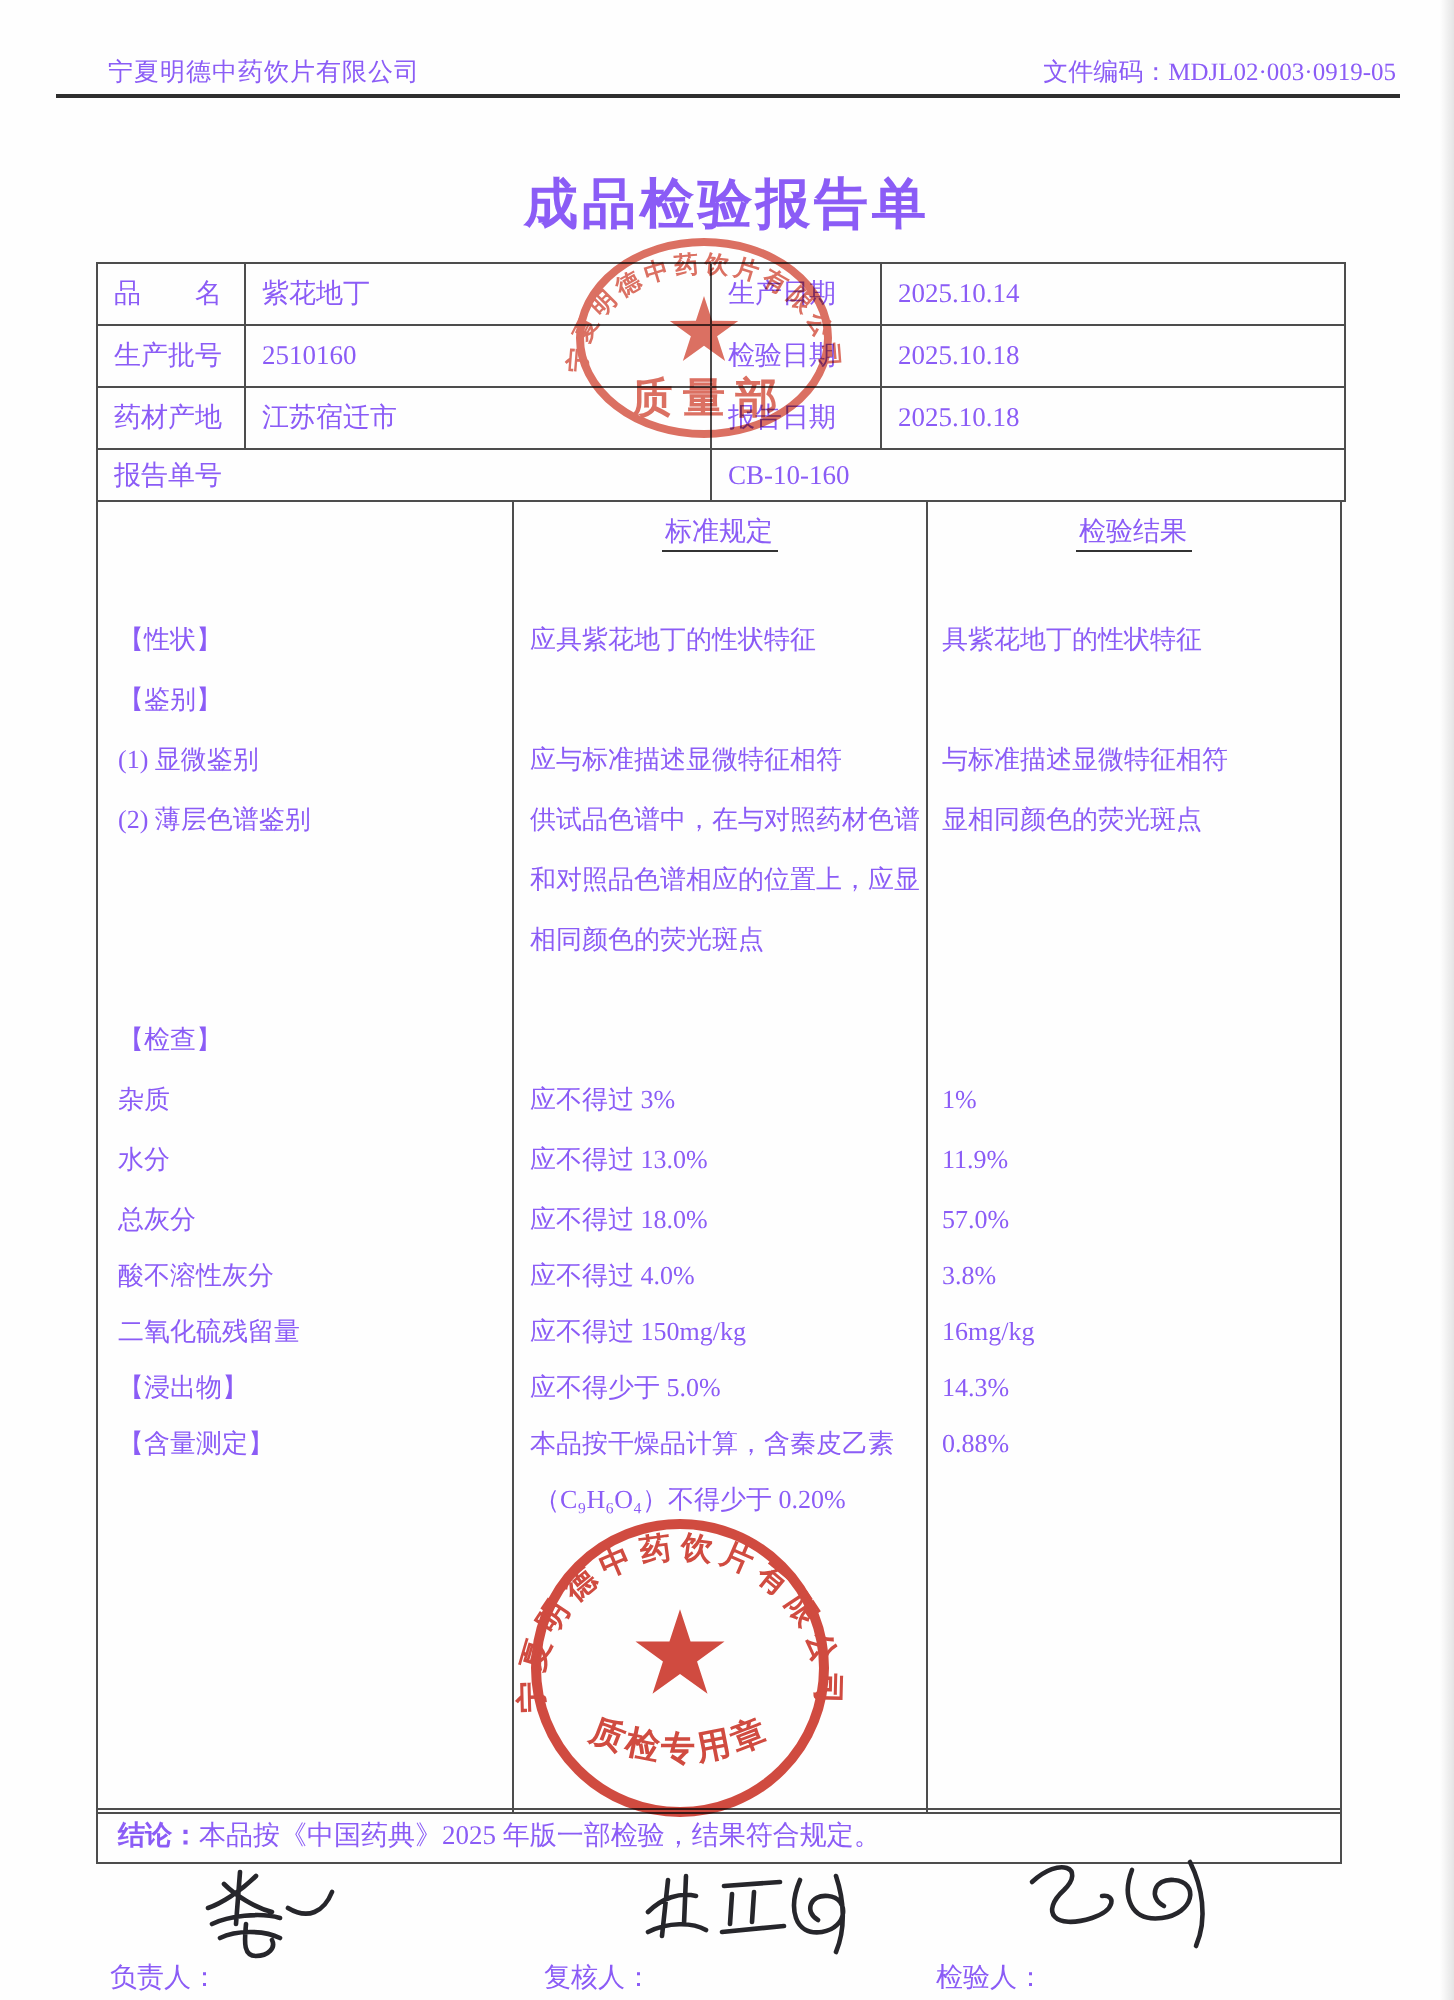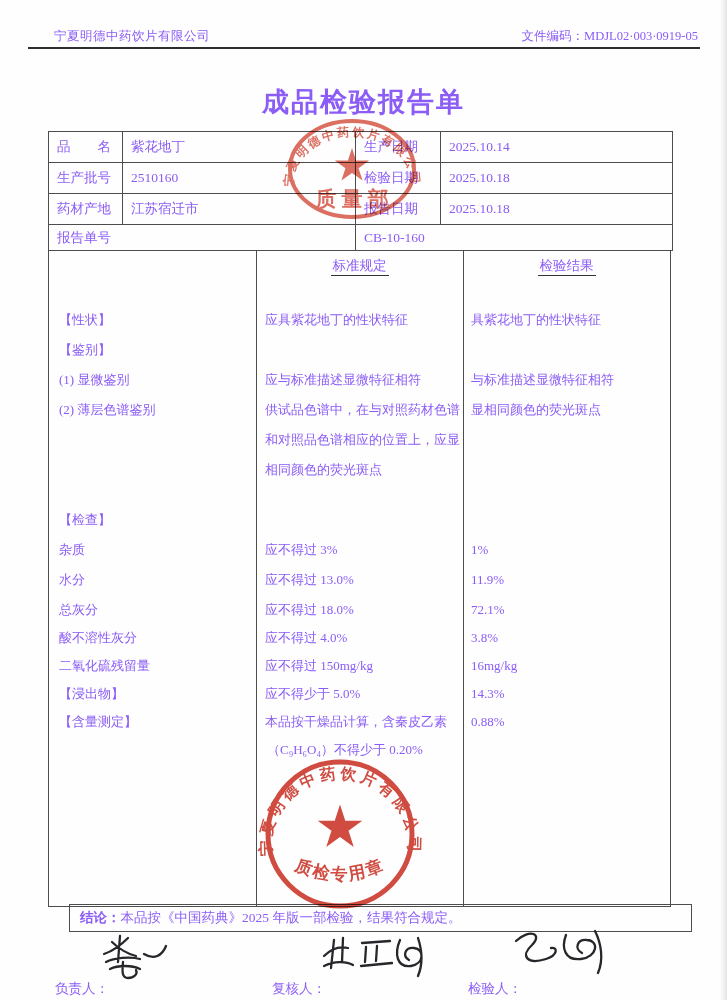--- a/index.html
+++ b/index.html
@@ -38,21 +38,20 @@
   .col-head {
     position:absolute; top:6px; width:207px; text-align:center; font-size:13.5px;
   }
   .col-head span { border-bottom:1px solid #333; padding:0 2px 2px 2px; }
   .tl { position:absolute; white-space:nowrap; font-size:13px; line-height:17px; }
   
   .conclusion {
     position:absolute; left:48px; top:904px; width:611px; height:26px;
     border:1.6px solid #4d4d4d; line-height:26px; padding-left:10px;
     font-size:13.5px;
-    margin-left:21px;
   }
   .conclusion b { font-weight:bold; }
   
   .sig-label { top:951px; font-size:13.5px;margin-top:29px; }
   .stamp { mix-blend-mode:multiply; }
   .sig-ink path { fill:none; stroke:#26262b; stroke-width:2.3; stroke-linecap:round; stroke-linejoin:round; }
 </style>
 </head>
 <body>
 
@@ -129,21 +128,21 @@
     <div class="tl" style="left:216px;top:406px">应不得过 150mg/kg</div>
     <div class="tl" style="left:216px;top:434px">应不得少于 5.0%</div>
     <div class="tl" style="left:216px;top:462px">本品按干燥品计算，含秦皮乙素</div>
     <div class="tl" style="left:218px;top:490px">（C₉H₆O₄）不得少于 0.20%</div>
 
     <div class="tl" style="left:422px;top:60px">具紫花地丁的性状特征</div>
     <div class="tl" style="left:422px;top:120px">与标准描述显微特征相符</div>
     <div class="tl" style="left:422px;top:150px">显相同颜色的荧光斑点</div>
     <div class="tl" style="left:422px;top:290px">1%</div>
     <div class="tl" style="left:422px;top:320px">11.9%</div>
-    <div class="tl" style="left:422px;top:350px">72.1%</div>
+    <div class="tl" style="left:422px;top:350px">57.0%</div>
     <div class="tl" style="left:422px;top:378px">3.8%</div>
     <div class="tl" style="left:422px;top:406px">16mg/kg</div>
     <div class="tl" style="left:422px;top:434px">14.3%</div>
     <div class="tl" style="left:422px;top:462px">0.88%</div>
   </div>
 
   <div class="conclusion">
     <b>结论：</b><span>本品按《中国药典》2025 年版一部检验，结果符合规定。</span>
   </div>
 

